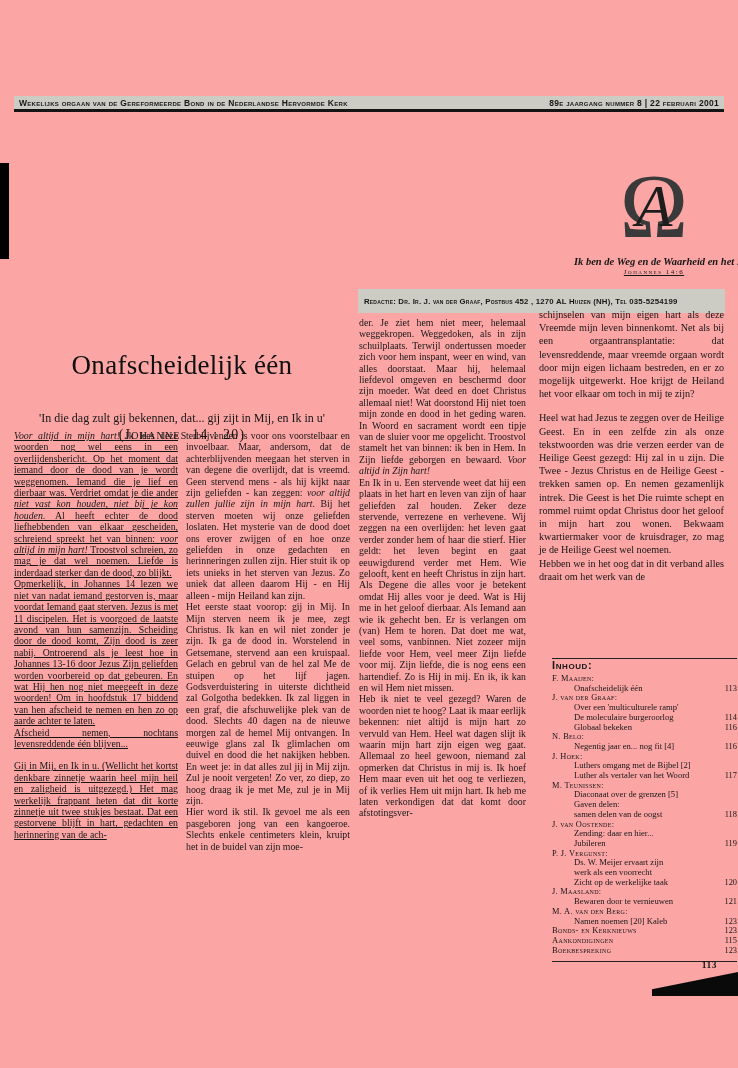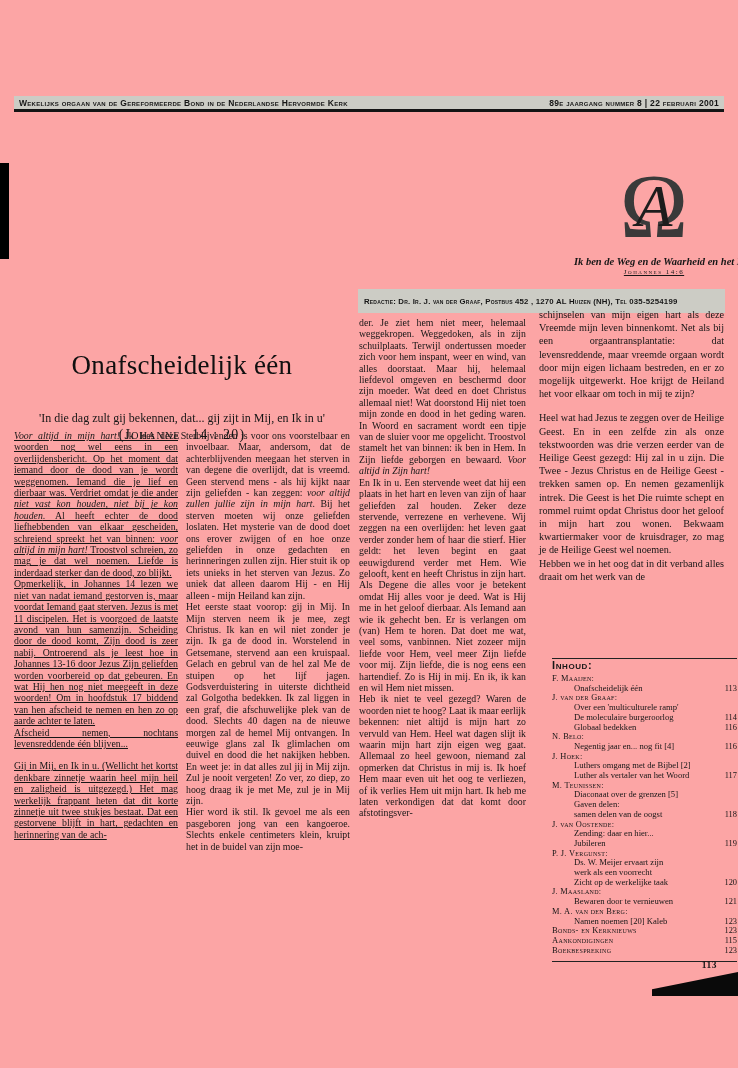--- a/index.html
+++ b/index.html
@@ -125,21 +125,21 @@
         <div class="inh-author">J. van der Graaf:</div>
         <div class="inh-row">
           <span class="inh-title">Over een 'multiculturele ramp'</span>
           <span class="inh-page"></span>
         </div>
         <div class="inh-row">
           <span class="inh-title">De moleculaire burgeroorlog</span>
           <span class="inh-page">114</span>
         </div>
         <div class="inh-row">
-          <span class="inh-title">Globaal bedekken</span>
+          <span class="inh-title">Globaal bekeken</span>
           <span class="inh-page">116</span>
         </div>
         <div class="inh-author">N. Belo:</div>
         <div class="inh-row">
           <span class="inh-title">Negentig jaar en... nog fit [4]</span>
           <span class="inh-page">116</span>
         </div>
         <div class="inh-author">J. Hoek:</div>
         <div class="inh-row">
           <span class="inh-title">Luthers omgang met de Bijbel [2]</span>

